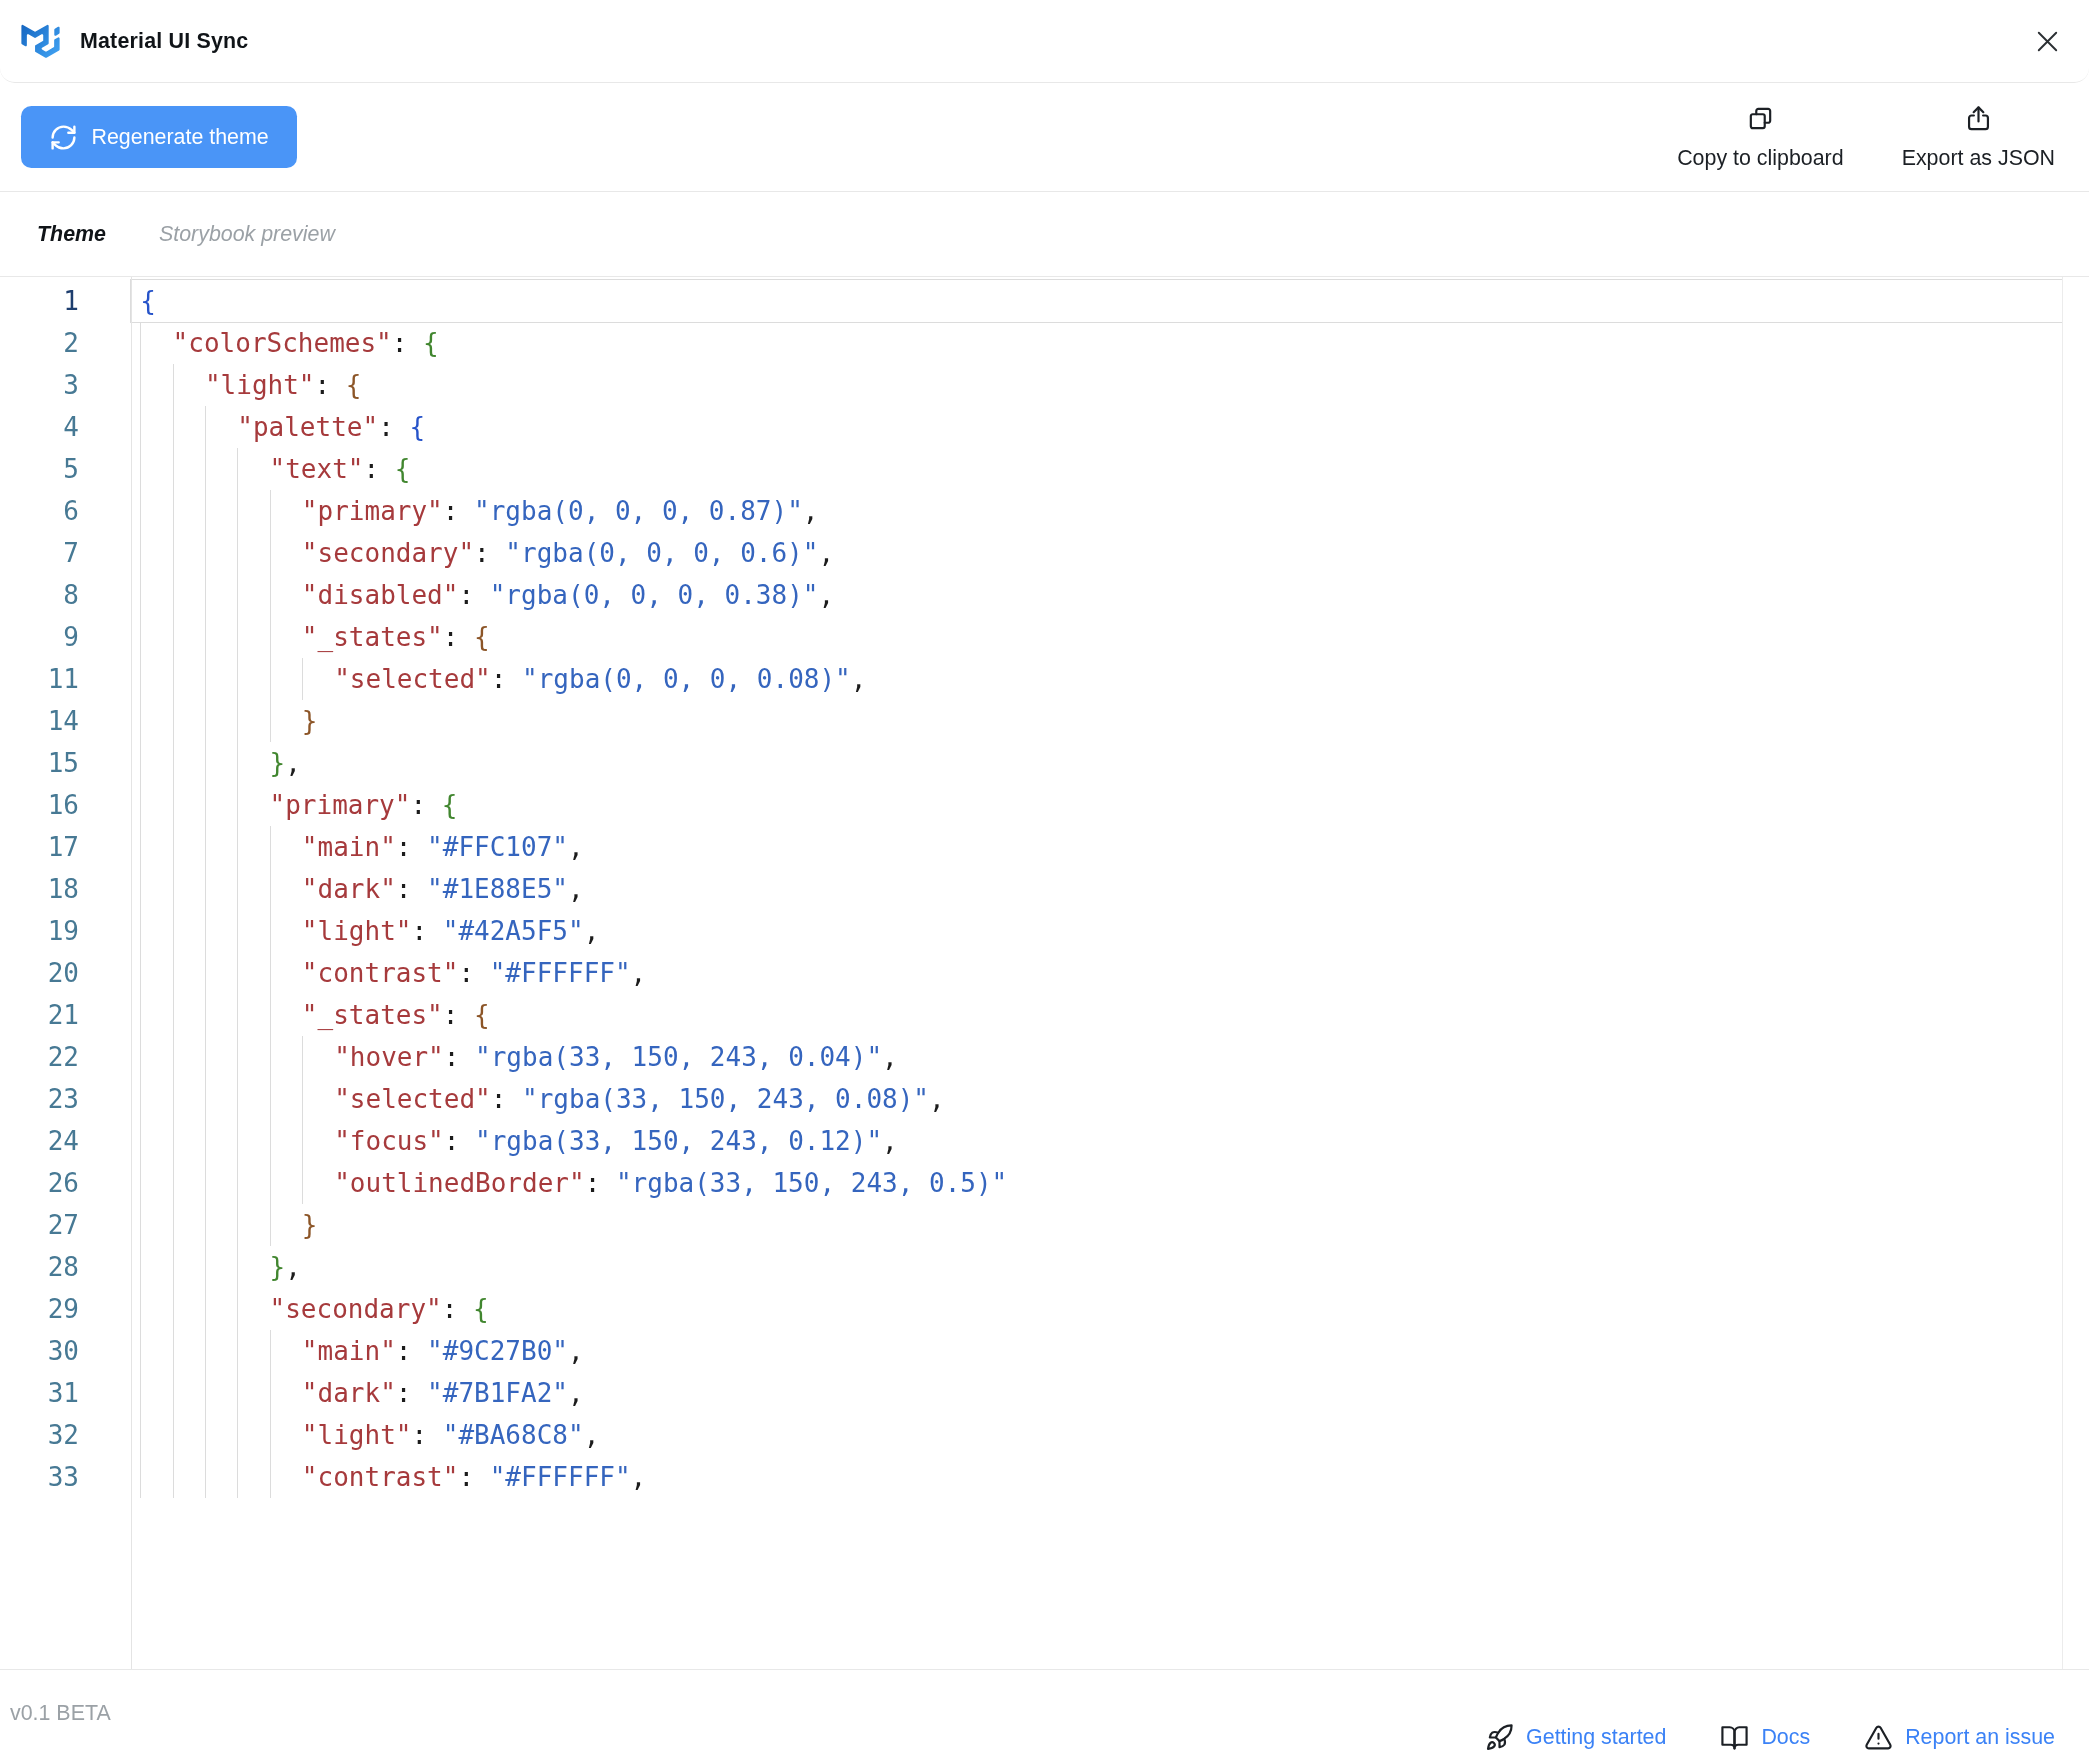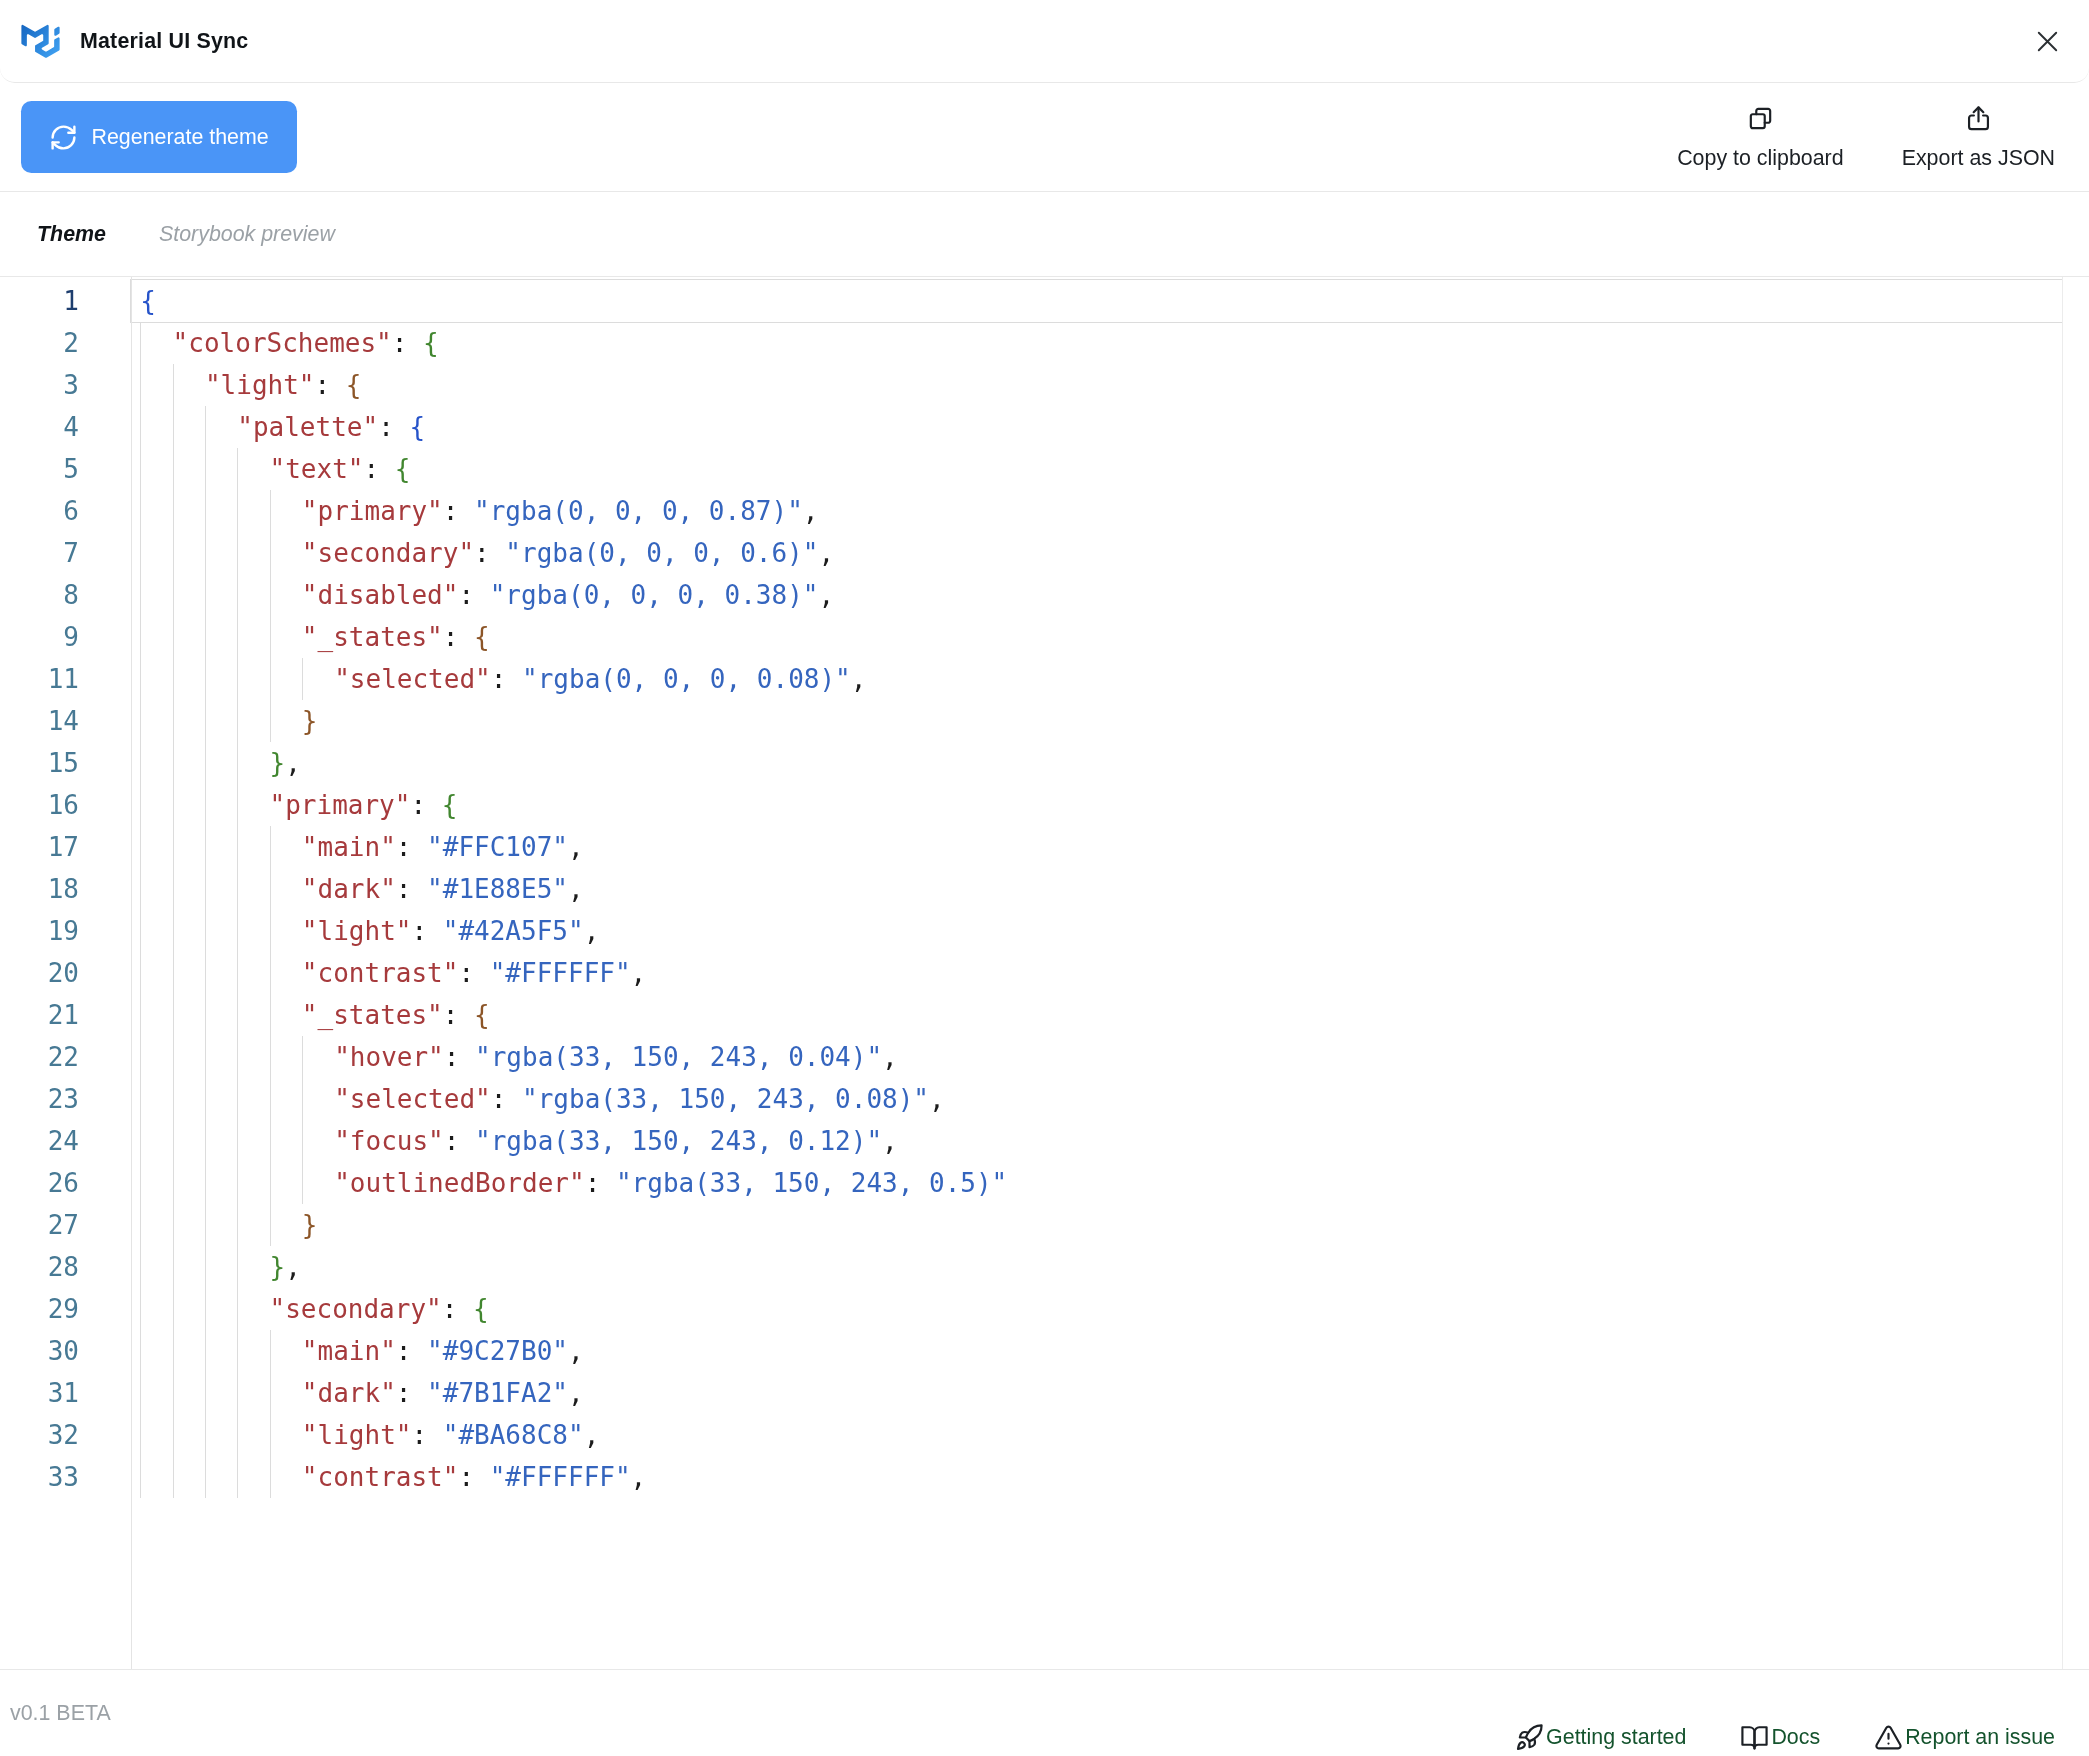--- a/index.html
+++ b/index.html
@@ -11,21 +11,21 @@
   .header { height:83px; flex:0 0 auto; display:flex; align-items:center; padding:0 26px 0 20.5px;
             border-bottom:0.9px solid var(--divider);border-radius:15px; }
   .logo { width:39px; height:34px; flex:0 0 auto; }
   .app-title { margin-left:20.5px; font-size:21.4px; font-weight:700; letter-spacing:0.2px; color:#101418; }
   .close-btn { margin-left:auto; width:32px; height:32px; display:flex; align-items:center; justify-content:center;
                cursor:pointer; background:none; border:none; }
 
   
   .toolbar { height:109px; flex:0 0 auto; display:flex; align-items:center; padding:0 34px 0 20.5px;
              border-bottom:0.9px solid var(--divider); }
-  .btn-primary { display:flex; align-items:center; gap:14px; height:72px; padding:0 28px;
+  .btn-primary { display:flex; align-items:center; gap:14px; height:62px; padding:0 28px;
                  background:var(--accent); color:#fff; font-size:21.4px; font-weight:500;
                  border:none; border-radius:10.3px; cursor:pointer; font-family:inherit; }
   .toolbar-right { margin-left:auto; display:flex; align-items:center; gap:58px; }
   .btn-ghost { display:flex; align-items:center; gap:13px; background:none; border:none; cursor:pointer;
                font-size:21.4px; color:#1C2025; font-family:inherit;flex-direction:column; }
 
   
   .tab-bar { height:84px; flex:0 0 auto; display:flex; align-items:center; gap:53px; padding:0 37px; }
   .tab { font-size:21.4px; color:var(--textSecondary); cursor:pointer;font-style:italic; }
   .tab.active { color:#101418; font-weight:700; }
@@ -46,22 +46,22 @@
   .tk-p { color:var(--punct); }
   .tk-b1 { color:var(--brace1); }
   .tk-b2 { color:var(--brace2); }
   .tk-b3 { color:var(--brace3); }
 
   
   .footer { height:87px; flex:0 0 auto; border-top:0.9px solid var(--divider);
             display:flex; align-items:center; padding:0 34px 0 10px; }
   .version { color:var(--textSecondary); font-size:21.4px; }
   .footer-right { margin-left:auto; display:flex; align-items:center; gap:54px; }
-  .footer-link { display:flex; align-items:center; gap:2px; background:none; border:none; cursor:pointer;
-                 font-size:21.4px; color:#14532d; font-family:inherit;margin-top:48px; }
+  .footer-link { display:flex; align-items:center; gap:12px; background:none; border:none; cursor:pointer;
+                 font-size:21.4px; color:#3b82f6; font-family:inherit;margin-top:48px; }
 
   .icon { display:block; }
 </style>
 </head>
 <body>
 
 <div id="app">
 
   <div class="header">
     <svg class="logo" viewBox="0 0 36 32" fill="none">

